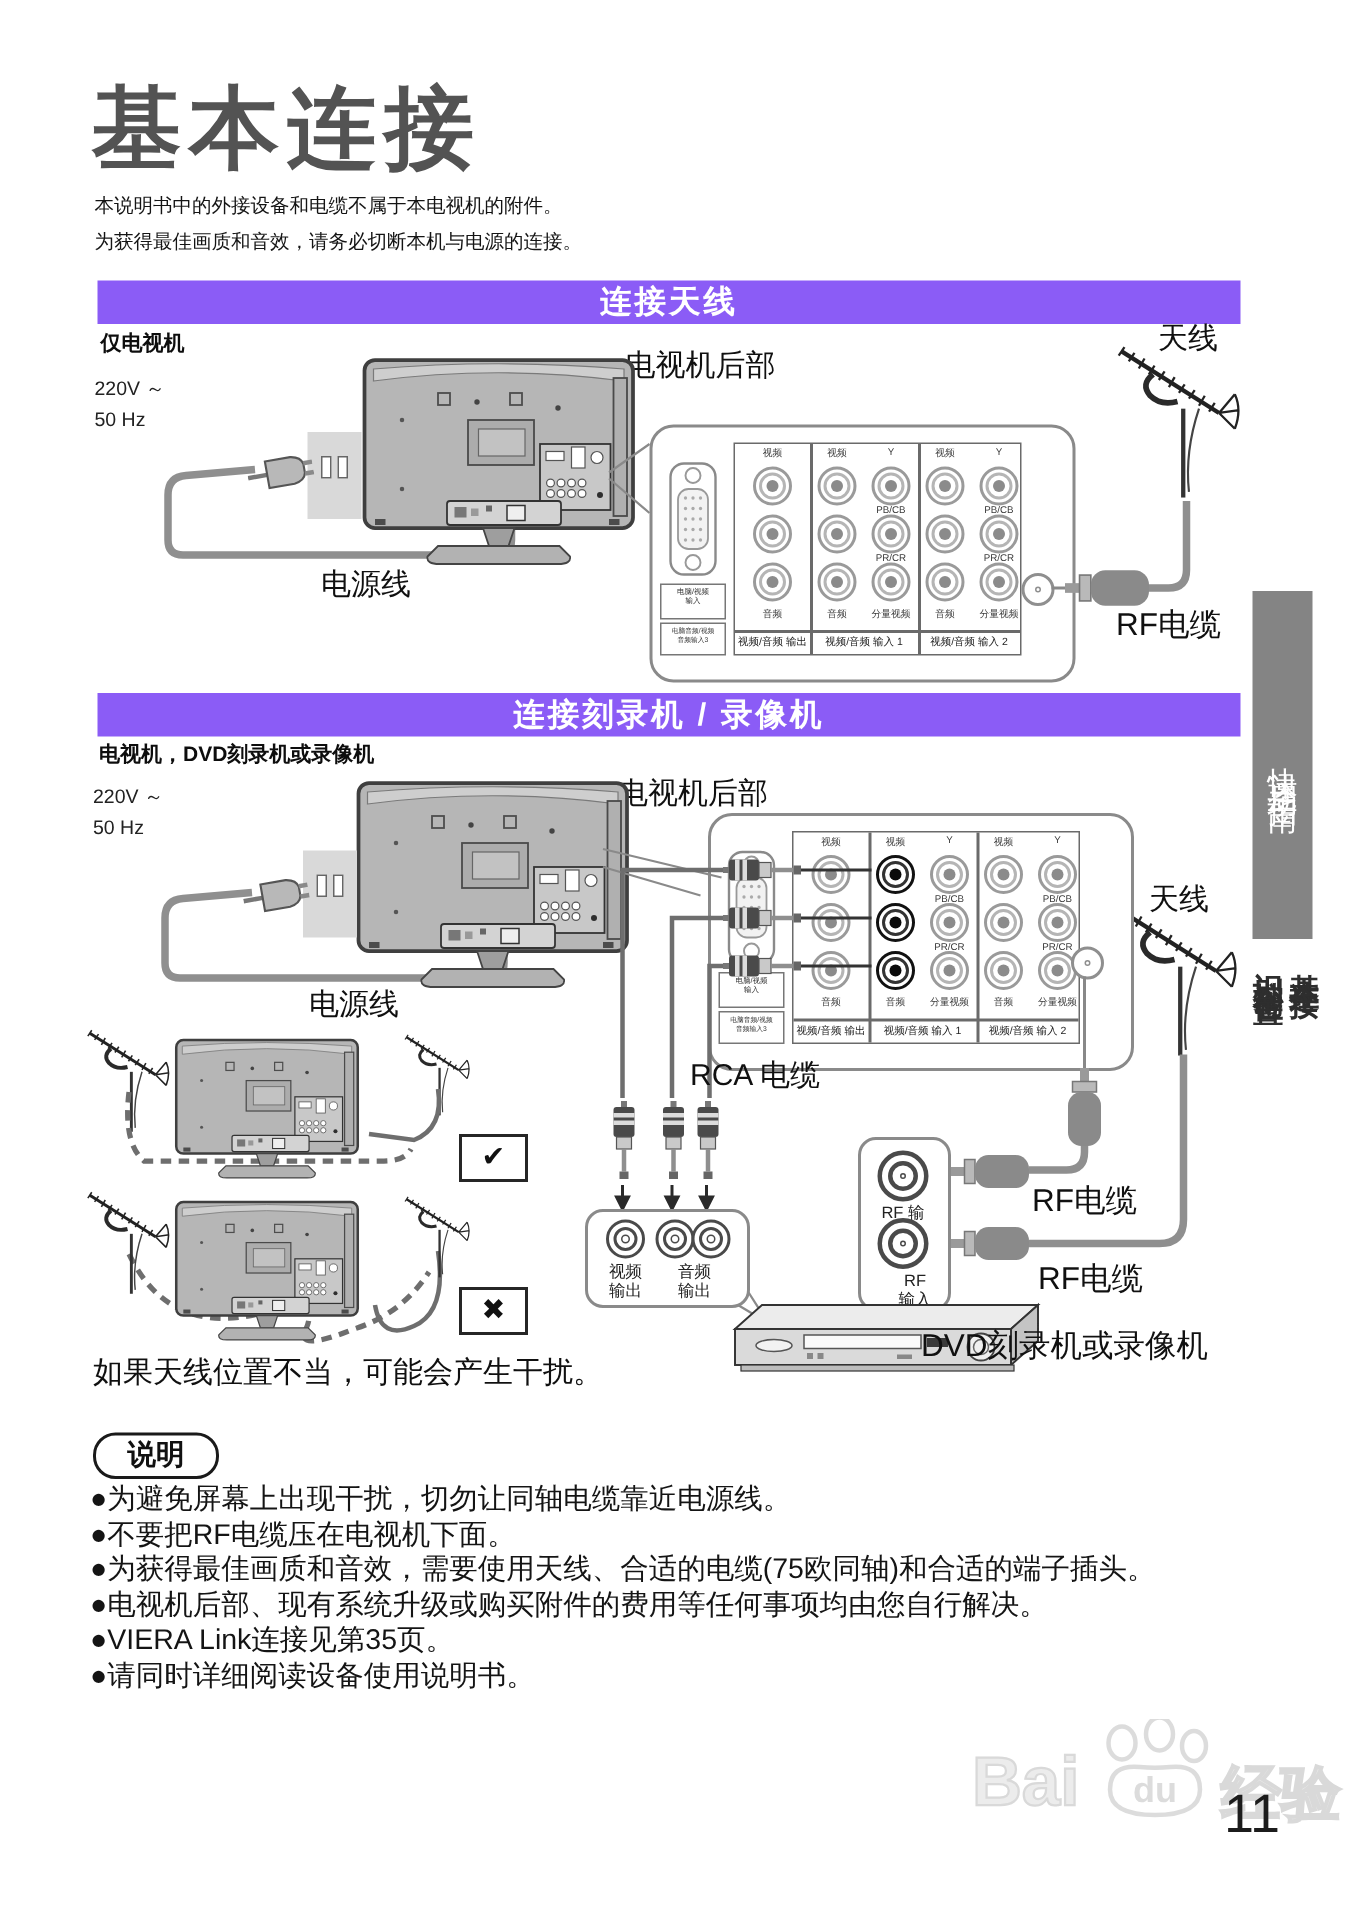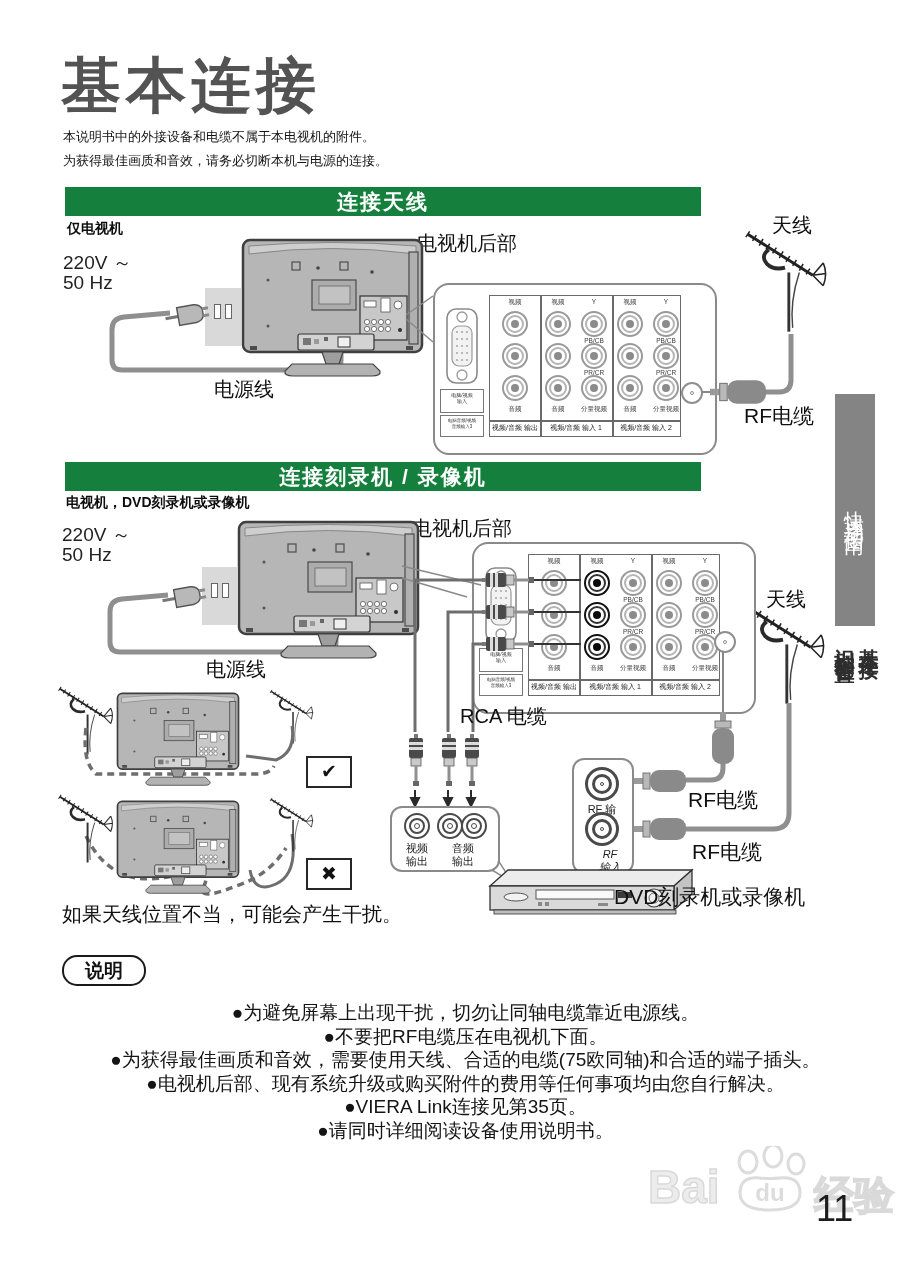--- a/index.html
+++ b/index.html
@@ -1,25 +1,25 @@
 <!DOCTYPE html>
 <html><head>
 <meta charset="utf-8">
 <style>
   html,body{margin:0;padding:0;background:#fff;}
   .page{position:relative;width:907px;height:1280px;background:#fff;overflow:hidden;
         font-family:"Liberation Sans","DejaVu Sans",sans-serif;color:#111;}
   .abs{position:absolute;}
   .lbl{position:absolute;font-size:20px;color:#101010;white-space:nowrap;}
-  .band{position:absolute;left:65px;width:636px;height:29px;background:#15803d;
+  .band{position:absolute;left:65px;width:762px;height:29px;background:#8b5cf6;
         color:#fff;font-size:21px;font-weight:600;text-align:center;line-height:29px;letter-spacing:2px;}
   .title{position:absolute;left:61px;top:46px;font-size:60px;font-weight:700;color:#535353;letter-spacing:5px;}
   .para{position:absolute;font-size:13px;color:#141414;line-height:24px;white-space:nowrap;font-family:Liberation Mono, monospace;}
   .bold17{position:absolute;font-size:14px;font-weight:700;color:#0d0d0d;white-space:nowrap;}
-  .volt{position:absolute;font-size:19px;color:#222;white-space:nowrap;}
+  .volt{position:absolute;font-size:13px;color:#222;white-space:nowrap;}
   .outlet{position:absolute;width:36px;height:58px;background:#d9d9d9;}
   .outlet::before,.outlet::after{content:"";position:absolute;top:16px;width:5px;height:13px;background:#fff;border:1px solid #666;}
   .outlet::before{left:9px;} .outlet::after{left:20px;}
   .panel{position:absolute;width:280px;height:168px;background:#fff;border:2px solid #8a8a8a;border-radius:16px;}
   .jackgrid{position:absolute;left:54px;top:10px;width:190px;height:140px;border:1.5px solid #6a6a6a;background:#fff;}
   .vsep{position:absolute;top:0;width:1.5px;height:140px;background:#6a6a6a;}
   .hsep{position:absolute;left:0;top:124px;width:190px;height:1.5px;background:#6a6a6a;}
   .jack{position:absolute;width:26px;height:26px;border:2px solid #9a9a9a;border-radius:50%;background:#fff;box-sizing:border-box;}
   .jack::before{content:"";position:absolute;inset:2px;border:2px solid #b5b5b5;border-radius:50%;}
   .jack::after{content:"";position:absolute;inset:7px;background:#8b8b8b;border-radius:50%;}
@@ -42,21 +42,21 @@
   .blbl{position:absolute;font-size:11px;color:#222;transform:translateX(-50%);text-align:center;line-height:1.2;white-space:pre-line;}
   .markbox{position:absolute;width:42px;height:28px;border:2px solid #262626;background:#fff;
            font-size:19px;font-weight:700;text-align:center;line-height:28px;color:#111;}
   .tab{position:absolute;left:835px;top:394px;width:40px;height:232px;background:#848484;}
   .tab span{position:absolute;left:50%;top:50%;transform:translate(-50%,-50%);color:#fff;font-size:20px;
             writing-mode:vertical-rl;text-orientation:upright;letter-spacing:5px;white-space:nowrap;}
   .margin-v{position:absolute;font-size:20px;font-weight:600;color:#2e2e2e;writing-mode:vertical-rl;
             text-orientation:upright;letter-spacing:3px;white-space:nowrap;}
   .notebox{position:absolute;left:62px;top:955px;width:80px;height:27px;border:2.5px solid #1a1a1a;border-radius:15px;
            font-size:19px;font-weight:700;text-align:center;line-height:27px;color:#111;}
-  .notes{position:absolute;left:60px;top:988px;width:785px;margin:13px;padding:0;list-style:none;text-align:center;}
+  .notes{position:absolute;left:60px;top:988px;width:785px;margin:0;padding:0;list-style:none;}
   .notes li{font-size:19px;line-height:23.5px;color:#141414;word-break:break-all;}
   .wm{position:absolute;font-weight:700;color:#ececec;-webkit-text-stroke:1.5px #d9d9d9;white-space:nowrap;}
   .pagenum{position:absolute;left:816px;top:1188px;font-size:36px;color:#1c1c1c;}
 </style>
 </head>
 <body>
 
 <div class="page">
 
   <svg style="position:absolute;width:0;height:0;overflow:hidden" aria-hidden="true">
@@ -398,21 +398,21 @@
     <span class="blbl" style="left:25px;top:34px;">视频
 输出</span>
     <span class="blbl" style="left:71px;top:34px;">音频
 输出</span>
   </div>
 
   <div class="bubble" style="left:572px;top:758px;width:58px;height:112px;">
     <span class="coax" style="left:11px;top:7px;"></span>
     <span class="blbl" style="left:28px;top:43px;">RF 输出</span>
     <span class="coax" style="left:11px;top:52px;"></span>
-    <span class="blbl" style="left:36px;top:88px;font-style:italic;">RF 输入</span>
+    <span class="blbl" style="left:36px;top:88px;">RF 输入</span>
   </div>
   <svg class="abs" style="left:634px;top:769px;" width="52" height="24">
       <use href="#rfH"></use>
     </svg>
   <svg class="abs" style="left:634px;top:817px;" width="52" height="24">
       <use href="#rfH"></use>
     </svg>
   <div class="lbl" style="left:688px;top:786px;font-size:21px;">RF电缆</div>
   <div class="lbl" style="left:692px;top:838px;font-size:21px;">RF电缆</div>
 

